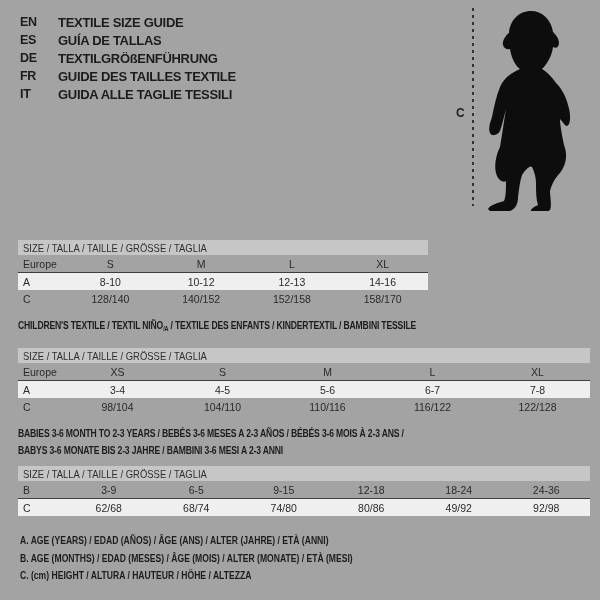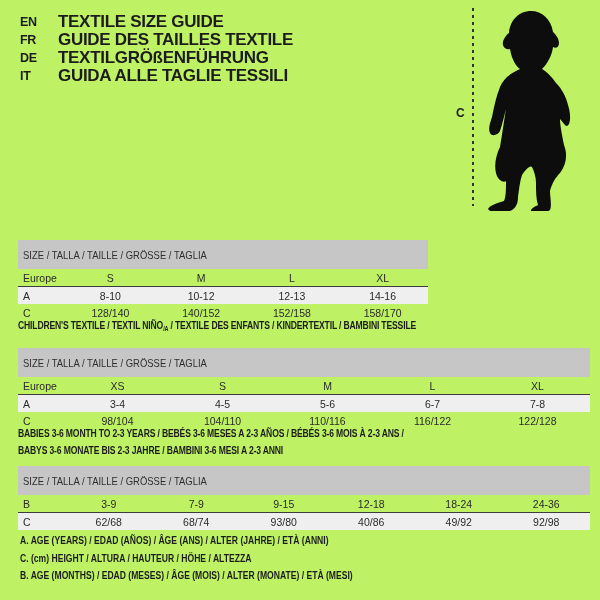--- a/index.html
+++ b/index.html
@@ -1,40 +1,40 @@
 <!DOCTYPE html>
 <html><head>
 <meta charset="utf-8">
 <style>
   html,body{margin:0;padding:0;background:#fff;}
   #page{
-    position:relative;width:600px;height:600px;background:#bef264;overflow:hidden;
+    position:relative;width:600px;height:600px;background:#a3a3a3;overflow:hidden;
     font-family:"Liberation Sans","DejaVu Sans",sans-serif;color:#1c1c1c;
   }
   .abs{position:absolute;}
   
   .cond{display:inline-block;transform:scaleX(0.78);transform-origin:0 50%;white-space:nowrap;}
   .cond-mid{display:inline-block;transform:scaleX(0.9);transform-origin:0 50%;white-space:nowrap;}
 
   
   .lang-row{display:flex;height:18px;align-items:center;}
   .lang-code{width:38px;font-weight:bold;font-size:12.5px;letter-spacing:-0.3px;}
-  .lang-label{font-weight:bold;font-size:17px;letter-spacing:-0.3px;}
+  .lang-label{font-weight:bold;font-size:13px;letter-spacing:-0.3px;}
 
   
   .dash-line{width:2px;background:repeating-linear-gradient(to bottom,#333 0 3px,transparent 3px 7px);}
   .c-label{font-size:12px;font-weight:bold;color:#222;}
 
   
   .sec-title{font-weight:bold;font-size:11px;letter-spacing:-0.2px;white-space:nowrap;}
   .sub{font-size:7px;vertical-align:-2px;}
 
   
   .sizetable{position:absolute;left:18px;}
-  .thead{height:29px;background:#c6c6c6;color:#2e2e2e;font-size:10.5px;
+  .thead{height:15px;background:#c6c6c6;color:#2e2e2e;font-size:10.5px;
          display:flex;align-items:center;padding-left:5px;box-sizing:border-box;}
   .trow{display:flex;height:17px;align-items:center;font-size:10.5px;color:#2a2a2a;}
   .trow.r0{border-bottom:1.5px solid #3d3d3d;box-sizing:content-box;}
   .trow.r1{background:#efefef;}
   .tlabel{width:47px;padding-left:5px;box-sizing:border-box;}
   .tcell{flex:1;text-align:center;}
 
   
   .footnote{height:17.5px;font-weight:bold;font-size:11px;white-space:nowrap;}
 </style>
@@ -42,26 +42,30 @@
 <body>
 
 <div id="page">
 
   <div class="abs" style="left:20px;top:13px;">
     <div class="lang-row">
       <span class="lang-code">EN</span>
       <span class="lang-label">TEXTILE SIZE GUIDE</span>
     </div>
     <div class="lang-row">
-      <span class="lang-code">FR</span>
-      <span class="lang-label">GUIDE DES TAILLES TEXTILE</span>
+      <span class="lang-code">ES</span>
+      <span class="lang-label">GUÍA DE TALLAS</span>
     </div>
     <div class="lang-row">
       <span class="lang-code">DE</span>
       <span class="lang-label">TEXTILGRÖßENFÜHRUNG</span>
+    </div>
+    <div class="lang-row">
+      <span class="lang-code">FR</span>
+      <span class="lang-label">GUIDE DES TAILLES TEXTILE</span>
     </div>
     <div class="lang-row">
       <span class="lang-code">IT</span>
       <span class="lang-label">GUIDA ALLE TAGLIE TESSILI</span>
     </div>
   </div>
 
   <div class="abs c-label" style="left:456px;top:106px;">C</div>
   <div class="abs dash-line" style="left:472px;top:8px;height:198px;"></div>
   <svg class="abs" style="left:486px;top:5px;" width="92" height="206" viewBox="0 0 92 206">
@@ -142,42 +146,42 @@
   <div class="abs sec-title" style="left:18px;top:444px;">
     <span class="cond">BABYS 3-6 MONATE BIS 2-3 JAHRE / BAMBINI 3-6 MESI A 2-3 ANNI</span>
   </div>
   <div class="sizetable" style="top:466px;width:572px;">
     <div class="thead">
       <span class="cond-mid">SIZE / TALLA / TAILLE / GRÖSSE / TAGLIA</span>
     </div>
     <div class="trow r0">
       <div class="tlabel">B</div>
       <div class="tcell">3-9</div>
-      <div class="tcell">7-9</div>
+      <div class="tcell">6-5</div>
       <div class="tcell">9-15</div>
       <div class="tcell">12-18</div>
       <div class="tcell">18-24</div>
       <div class="tcell">24-36</div>
     </div>
     <div class="trow r1">
       <div class="tlabel">C</div>
       <div class="tcell">62/68</div>
       <div class="tcell">68/74</div>
-      <div class="tcell">93/80</div>
-      <div class="tcell">40/86</div>
+      <div class="tcell">74/80</div>
+      <div class="tcell">80/86</div>
       <div class="tcell">49/92</div>
       <div class="tcell">92/98</div>
     </div>
   </div>
 
   <div class="abs" style="left:20px;top:534px;">
     <div class="footnote">
       <span class="cond">A. AGE (YEARS) / EDAD (AÑOS) / ÂGE (ANS) / ALTER (JAHRE) / ETÀ (ANNI)</span>
     </div>
     <div class="footnote">
-      <span class="cond">C. (cm) HEIGHT / ALTURA / HAUTEUR / HÖHE / ALTEZZA</span>
+      <span class="cond">B. AGE (MONTHS) / EDAD (MESES) / ÂGE (MOIS) / ALTER (MONATE) / ETÀ (MESI)</span>
     </div>
     <div class="footnote">
-      <span class="cond">B. AGE (MONTHS) / EDAD (MESES) / ÂGE (MOIS) / ALTER (MONATE) / ETÀ (MESI)</span>
+      <span class="cond">C. (cm) HEIGHT / ALTURA / HAUTEUR / HÖHE / ALTEZZA</span>
     </div>
   </div>
 
 </div>
 
 </body></html>

